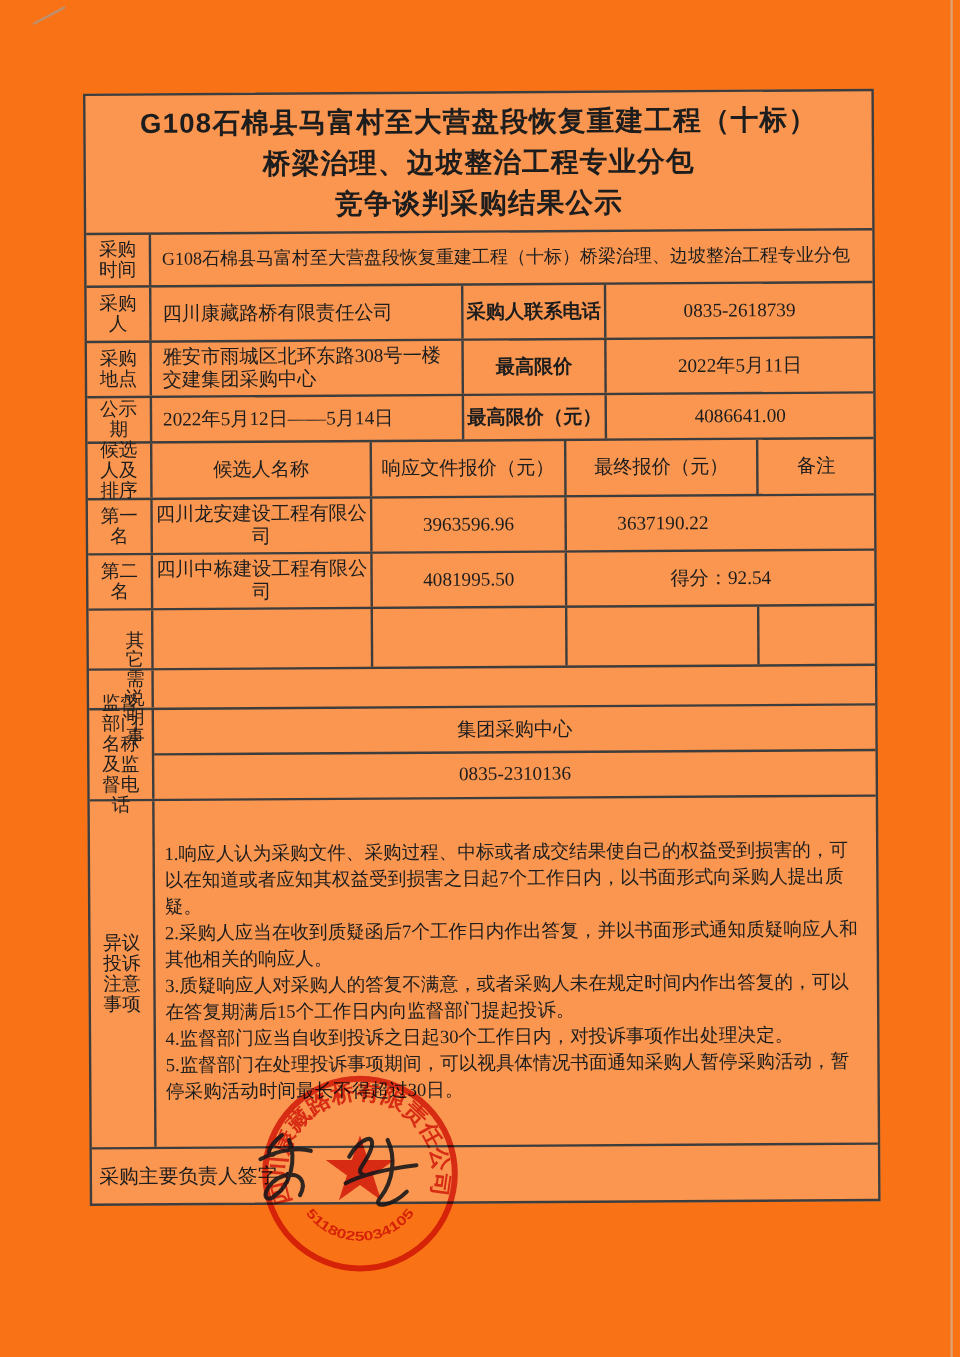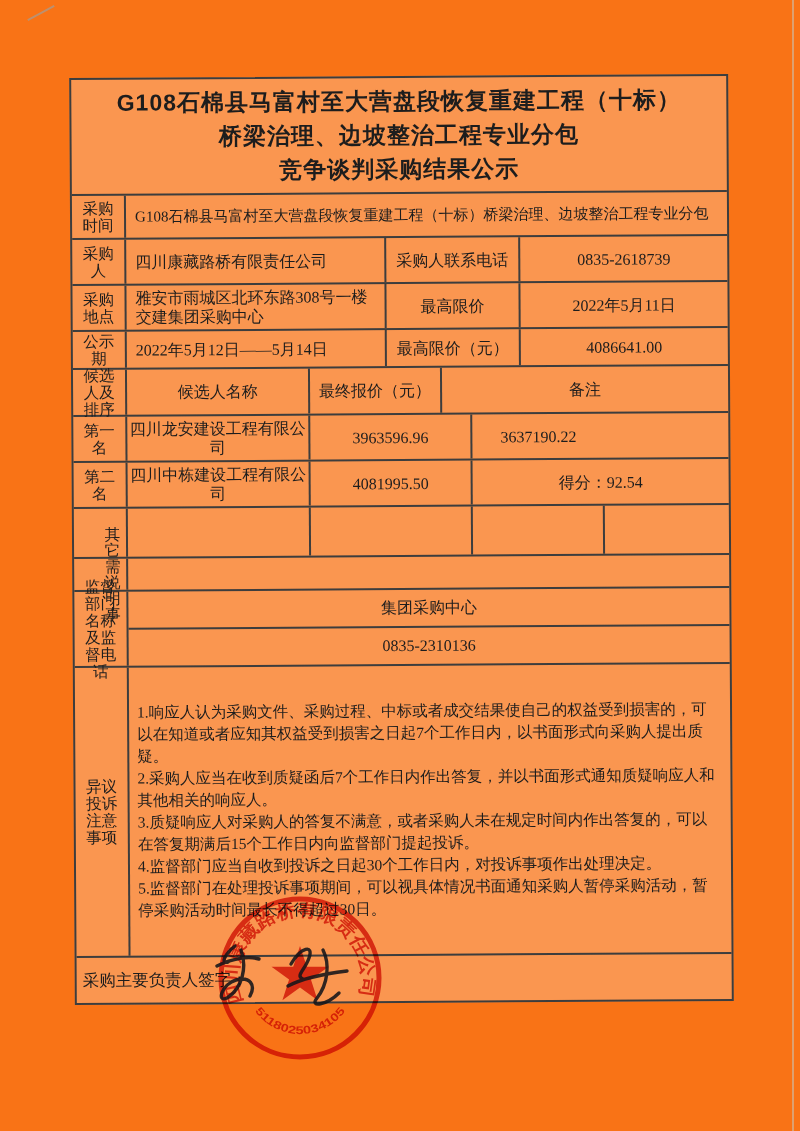--- a/index.html
+++ b/index.html
@@ -13,22 +13,22 @@
        box-sizing:border-box;transform:rotate(-0.35deg);background:rgba(255,255,255,.25);}
   .row{display:flex;border-bottom:2px solid #3d3d3d;box-sizing:border-box;align-items:stretch;}
   .row:last-child{border-bottom:none;}
   .cell{border-right:2px solid #3d3d3d;box-sizing:border-box;display:flex;align-items:center;
         justify-content:center;text-align:center;font-size:16px;line-height:19px;padding:0 2px;}
   .cell:last-child{border-right:none;}
   .lab{width:54px;flex:none;font-size:15.5px;line-height:17px;word-break:break-all;padding:1px 3px;}
   .left{justify-content:flex-start;text-align:left;padding-left:9px;padding-right:4px;}
   .flex1{flex:1;}
   
-  .w260{width:260px;flex:none;} .w113{width:134px;flex:none;}
-  .w183{width:183px;flex:none;} .w162{width:162px;flex:none;} .w140{width:132px;flex:none;}
+  .w260{width:260px;flex:none;} .w113{width:119px;flex:none;font-weight:bold;}
+  .w183{width:183px;flex:none;} .w162{width:162px;flex:none;} .w140{width:160px;flex:none;}
   
   .title{height:116px;border-bottom:2px solid #3d3d3d;box-sizing:border-box;display:flex;
          flex-direction:column;justify-content:center;text-align:center;font-weight:bold;
          font-size:23px;line-height:34px;letter-spacing:1px;
          font-family:"Liberation Sans","DejaVu Sans",sans-serif;}
   .h44{height:44px;} .h46{height:46px;} .h38{height:38px;} .h47{height:47px;}
   .h50{height:50px;} .h33{height:33px;} .h76{height:76px;} .h290{height:290px;} .h45{height:45px;}
   .proj{font-size:15px;}
   .sup-wrap{flex:1;display:flex;flex-direction:column;box-sizing:border-box;}
   .sup-cell{flex:1;display:flex;align-items:center;justify-content:center;font-size:16px;box-sizing:border-box;}
@@ -78,20 +78,21 @@
     <div class="row h38">
       <div class="cell lab">公示期</div>
       <div class="cell left w260">2022年5月12日——5月14日</div>
       <div class="cell w113">最高限价（元）</div>
       <div class="cell flex1">4086641.00</div>
     </div>
 
     <div class="row h47">
       <div class="cell lab">候选人及排序</div>
       <div class="cell w183">候选人名称</div>
+      <div class="cell w162">响应文件报价（元）</div>
       <div class="cell w140">最终报价（元）</div>
       <div class="cell flex1">备注</div>
     </div>
 
     <div class="row h46">
       <div class="cell lab">第一名</div>
       <div class="cell w183">四川龙安建设工程有限公司</div>
       <div class="cell w162">3963596.96</div>
       <div class="cell w140">3637190.22</div>
     </div>

